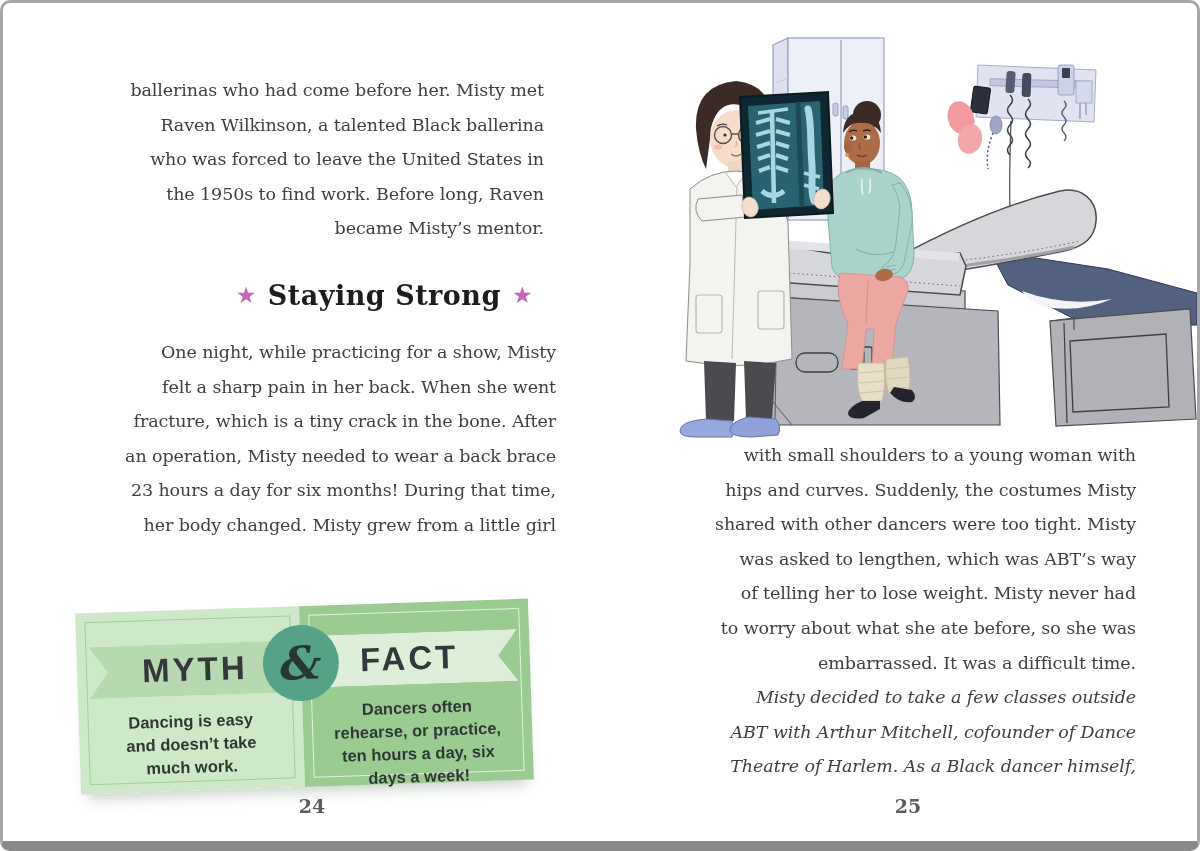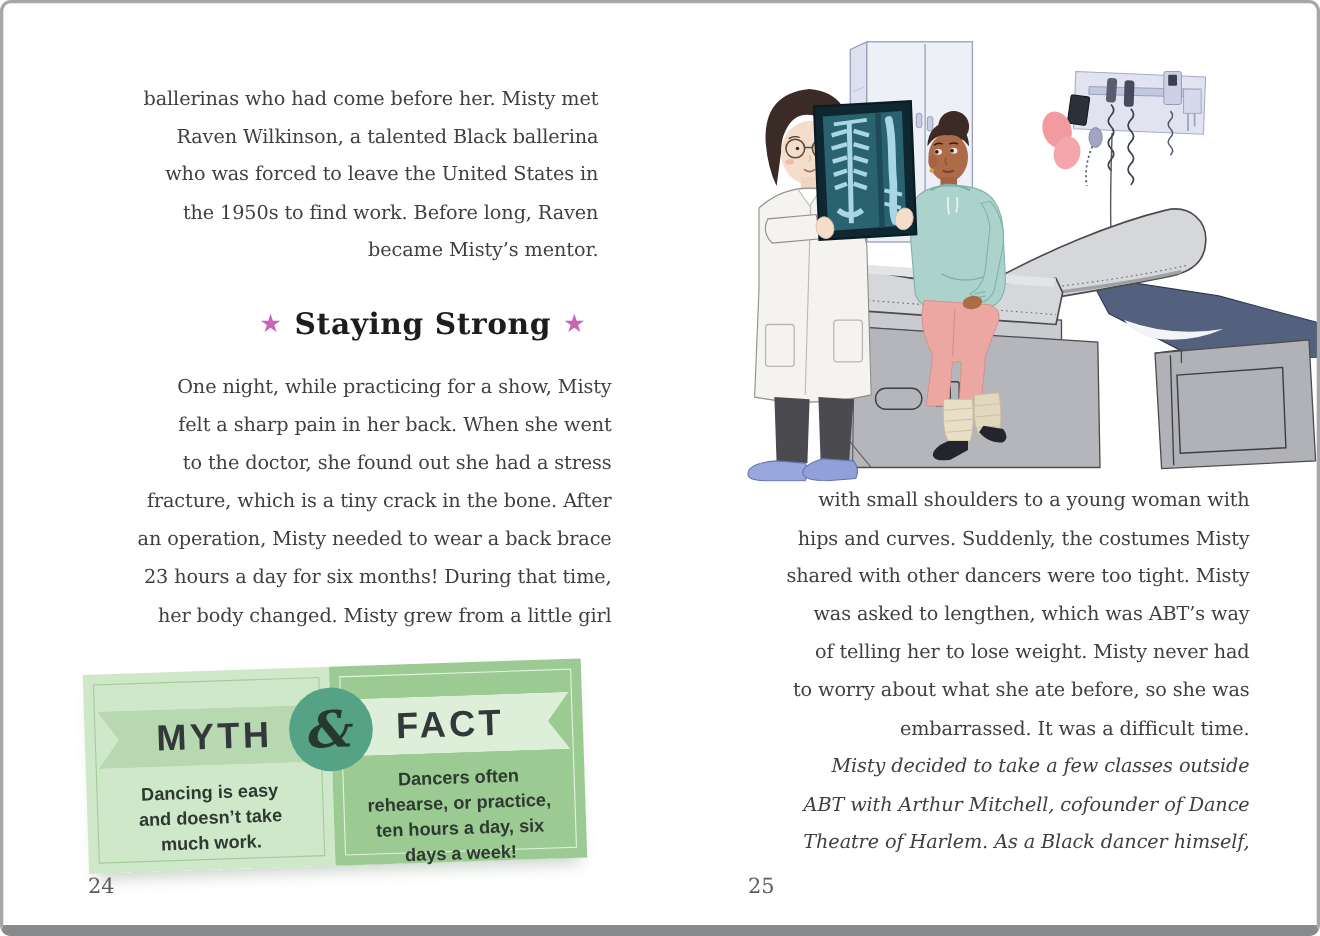--- a/index.html
+++ b/index.html
@@ -13,21 +13,21 @@
     display:block;white-space:nowrap;height:34.6px;line-height:34.6px;
     font-size:17.5px;letter-spacing:-0.1px;color:#3f3f3f;text-align:right;
   }
   .textblock{position:absolute;}
   .heading{
     position:absolute;left:77px;top:277px;width:464px;text-align:right;
     font-size:27px;font-weight:bold;color:#1e1c1d;letter-spacing:0.5px;
   }
   .star{color:#c765b7;font-size:23px;position:relative;top:-2px;margin:0 11px;font-family:"DejaVu Sans",sans-serif;}
   .pagenum{
-    position:absolute;top:792px;text-align:left;font-weight:normal;
+    position:absolute;top:792px;text-align:center;font-weight:bold;
     font-size:19px;color:#5c5c5e;
   }
   
   .mythfact{
     position:absolute;left:75px;top:603px;width:453px;height:181px;
     transform:rotate(-1.9deg);display:flex;
     box-shadow:0 12px 14px -7px rgba(70,100,70,.28);
   }
   .mf-panel{position:relative;height:100%;}
   .mf-left{width:49.4%;background:#cfe8ca;}
@@ -72,21 +72,20 @@
     <span class="bodyline">became Misty’s mentor.</span>
   </div>
 
   <div class="heading">
     <span class="star">★</span><span>Staying Strong</span><span class="star">★</span>
   </div>
 
   <div class="textblock" style="left:89px;top:332px;width:464px;">
     <span class="bodyline">One night, while practicing for a show, Misty</span>
     <span class="bodyline">felt a sharp pain in her back. When she went</span>
-    <span class="bodyline">to the doctor, she found out she had a stress</span>
     <span class="bodyline">fracture, which is a tiny crack in the bone. After</span>
     <span class="bodyline">an operation, Misty needed to wear a back brace</span>
     <span class="bodyline">23 hours a day for six months! During that time,</span>
     <span class="bodyline">her body changed. Misty grew from a little girl</span>
   </div>
 
   <div class="mythfact">
     <div class="mf-panel mf-left">
       <div class="mf-inner-border"></div>
       <div class="mf-ribbon mf-ribbon-myth">

